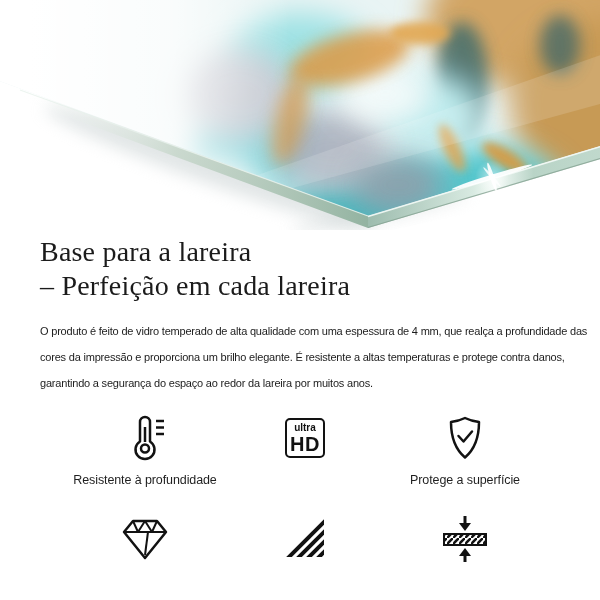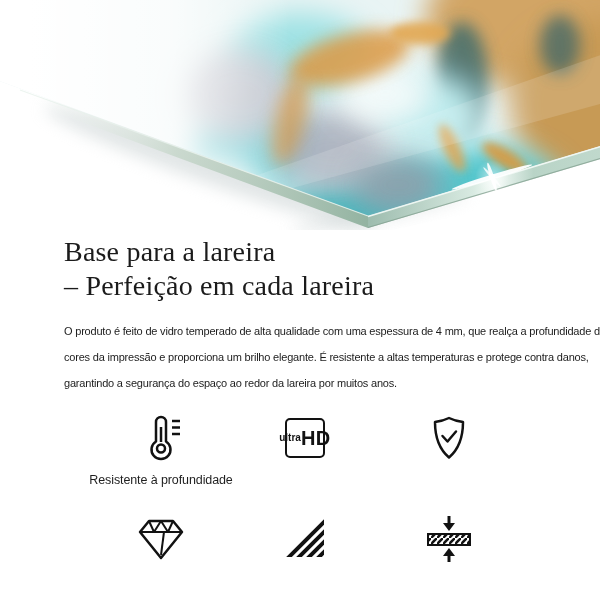--- a/index.html
+++ b/index.html
@@ -10,21 +10,21 @@
     color: #1d1d1d;
     overflow: hidden;
   }
   .page { width: 600px; height: 600px; position: relative; }
 
   
   .hero { width: 600px; height: 230px; position: relative; overflow: hidden; }
   .hero svg { display: block; }
 
   
-  .content { padding: 0 64px; }
+  .content { padding: 0 40px; }
   .heading {
     margin-top: 5px;
     font-family: "Liberation Serif", "DejaVu Serif", serif;
     font-weight: 400;
     font-size: 28px;
     line-height: 34px;
     color: #1b1b1b;
     letter-spacing: 0.2px;
   }
   .description {
@@ -59,21 +59,21 @@
   .feature .label {
     margin-top: 9px;
     font-size: 12.5px;
     letter-spacing: -0.1px;
     color: #1f1f1f;
   }
   .uhd-box {
     width: 40px; height: 40px;
     border: 2.5px solid #121212;
     border-radius: 5px;
-    display: flex; flex-direction: row;
+    display: flex; flex-direction: column;
     align-items: center; justify-content: center;
     line-height: 1;
   }
   .uhd-top { font-size: 10px; font-weight: 700; color: #121212; margin-bottom: 1px; }
   .uhd-bottom { font-size: 20px; font-weight: 700; color: #121212; letter-spacing: 0.5px; }
 </style>
 </head>
 <body>
 
 <div class="page">
@@ -208,20 +208,21 @@
         </div>
       </div>
 
       <div class="feature">
         <div class="icon-box">
           <svg width="44" height="48" viewBox="0 0 44 48" fill="none">
             <path d="M22,4 C27,6.5 32,7.5 36,8 C36,21 32,35 22,43.5 C12,35 8,21 8,8 C12,7.5 17,6.5 22,4 Z" stroke="#121212" stroke-width="2.5" stroke-linejoin="round"></path>
             <path d="M15.5,22 L20.5,27.5 L29,17.5" stroke="#121212" stroke-width="2.5" stroke-linecap="round" stroke-linejoin="round"></path>
           </svg>
         </div>
+        <div class="label">Protege a superfície</div>
       </div>
 
       <div class="feature">
         <div class="icon-box">
           <svg width="50" height="44" viewBox="0 0 50 44" fill="none">
             <path d="M13,4 L37,4 L46,15 L25,41 L4,15 Z" stroke="#121212" stroke-width="2.5" stroke-linejoin="round"></path>
             <path d="M4,15 H46" stroke="#121212" stroke-width="2"></path>
             <path d="M13,4 L18,15 L25,4 L32,15 L37,4" stroke="#121212" stroke-width="2" stroke-linejoin="round"></path>
             <path d="M28,15 L25,38" stroke="#121212" stroke-width="2"></path>
           </svg>

